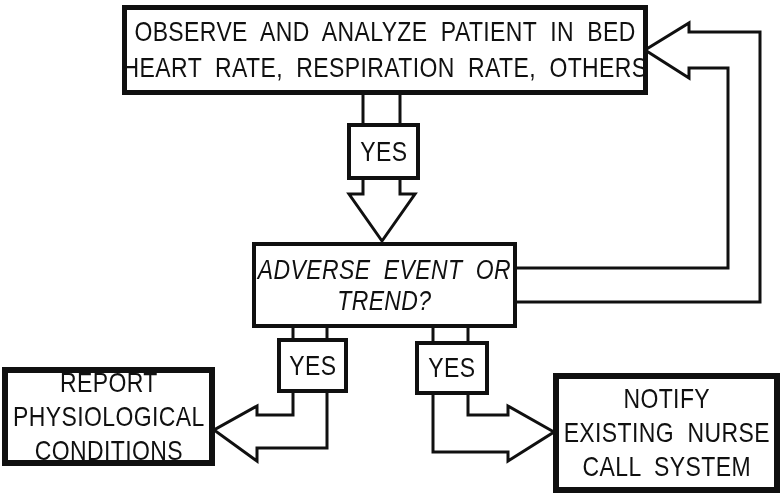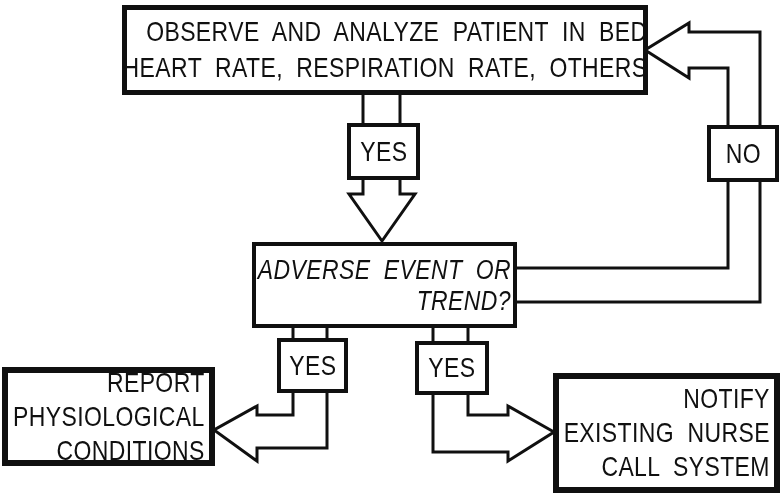--- a/index.html
+++ b/index.html
@@ -14,21 +14,21 @@
   #arrow-layer{position:absolute;left:0;top:0;z-index:1;}
   .node{
     position:absolute;
     z-index:2;
     background:#ffffff;
     border:4px solid #101010;
     box-sizing:border-box;
     display:flex;
     align-items:center;
     justify-content:center;
-    text-align:right;
+    text-align:center;
   }
   .txt{
     transform:scaleX(0.82);
     transform-origin:50% 50%;
     font-size:28px;
     letter-spacing:0.5px;
     word-spacing:8px;
     white-space:nowrap;
     font-weight:400;
   }
@@ -78,23 +78,20 @@
     <div class="txt">
       <span class="ln">OBSERVE AND ANALYZE PATIENT IN BED</span>
       <span class="ln">HEART RATE, RESPIRATION RATE, OTHERS</span>
     </div>
   </div>
 
   <div class="node" id="node-yes-top">
     <div class="txt">YES</div>
   </div>
 
-  <div class="node" id="node-no">
-    <div class="txt">NO</div>
-  </div>
 
   <div class="node" id="node-adverse">
     <div class="txt">
       <span class="ln">ADVERSE EVENT OR</span>
       <span class="ln">TREND?</span>
     </div>
   </div>
 
   <div class="node" id="node-yes-left">
     <div class="txt">YES</div>

